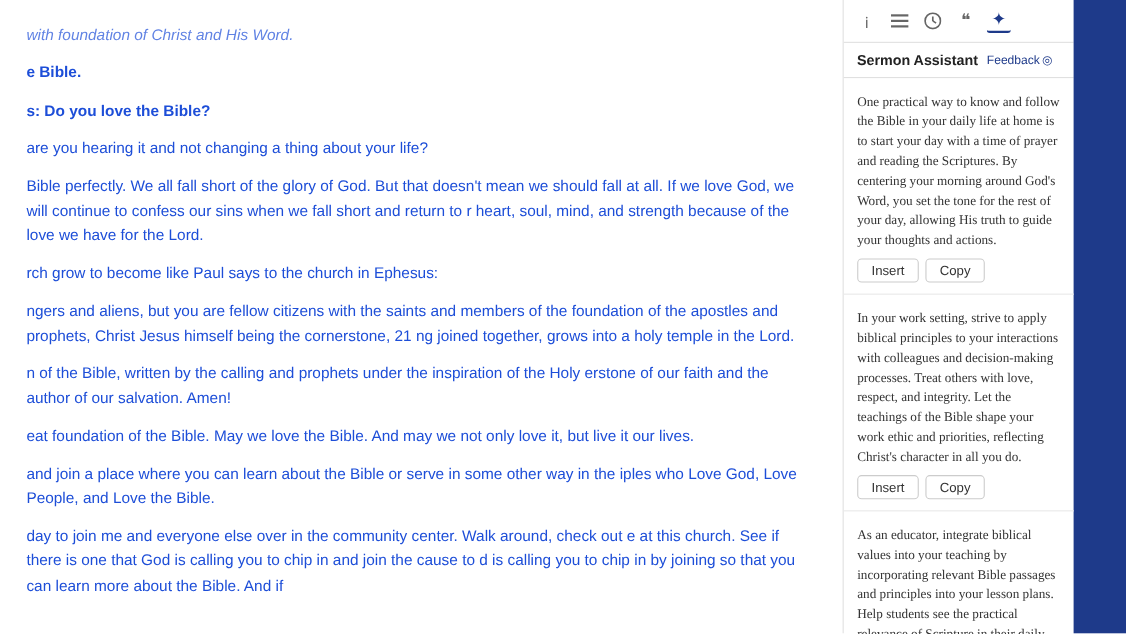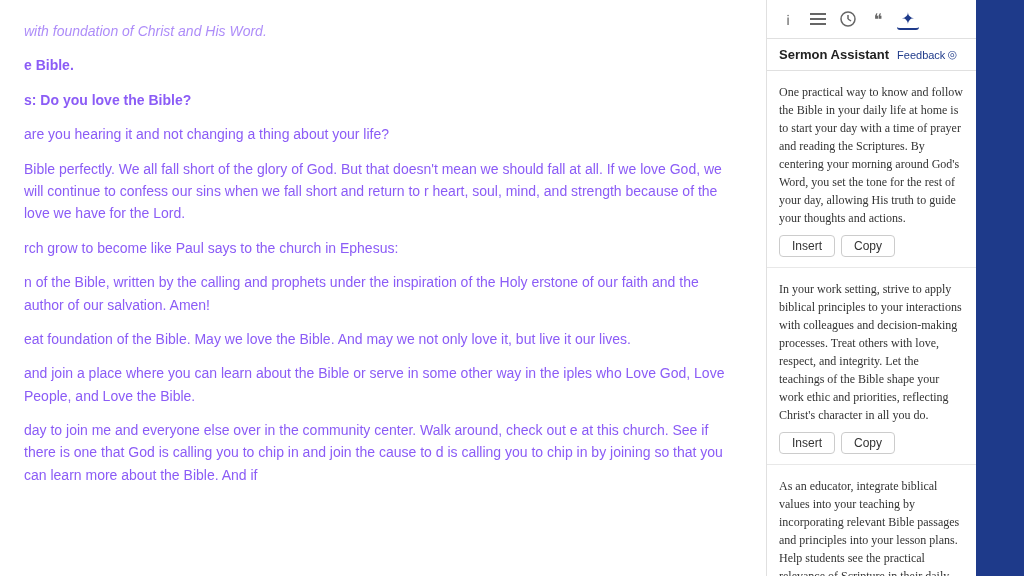--- a/index.html
+++ b/index.html
@@ -3,21 +3,21 @@
   <meta charset="utf-8">
   <style>
     * { margin: 0; padding: 0; box-sizing: border-box; }
     body { font-family: -apple-system, BlinkMacSystemFont, 'Segoe UI', Arial, sans-serif; display: flex; width: 1024px; height: 576px; overflow: hidden; background: #fff; }
 
     
     .left-panel {
       flex: 1;
       padding: 20px 24px;
       overflow: hidden;
-      color: #8b5cf6;
+      color: #1d4ed8;
       font-size: 14px;
       line-height: 1.6;
     }
     .left-panel p { margin-bottom: 12px; }
     .left-panel .bold { font-weight: bold; }
 
     
     .right-panel {
       width: 210px;
       border-left: 1px solid #e0e0e0;
@@ -123,20 +123,21 @@
 </head>
 <body>
 
 <div class="left-panel">
   <p style="opacity:0.7; font-style:italic;">with foundation of Christ and His Word.</p>
   <p><span class="bold">e Bible.</span></p>
   <p><span class="bold">s: Do you love the Bible?</span></p>
   <p>are you hearing it and not changing a thing about your life?</p>
   <p>Bible perfectly. We all fall short of the glory of God. But that doesn't mean we should fall at all. If we love God, we will continue to confess our sins when we fall short and return to r heart, soul, mind, and strength because of the love we have for the Lord.</p>
   <p>rch grow to become like Paul says to the church in Ephesus:</p>
+  <p><span>ngers and aliens, but you are fellow citizens with the saints and members of the foundation of the apostles and prophets, Christ Jesus himself being the cornerstone, 21 ng joined together, grows into a holy temple in the Lord.</span></p>
   <p>n of the Bible, written by the calling and prophets under the inspiration of the Holy erstone of our faith and the author of our salvation. Amen!</p>
   <p>eat foundation of the Bible. May we love the Bible. And may we not only love it, but live it our lives.</p>
   <p>and join a place where you can learn about the Bible or serve in some other way in the iples who Love God, Love People, and Love the Bible.</p>
   <p>day to join me and everyone else over in the community center. Walk around, check out e at this church. See if there is one that God is calling you to chip in and join the cause to d is calling you to chip in by joining so that you can learn more about the Bible. And if</p>
 </div>
 
 <div class="right-panel">
 
   <div class="toolbar">
     <div class="toolbar-icon" title="Info">ℹ</div>

